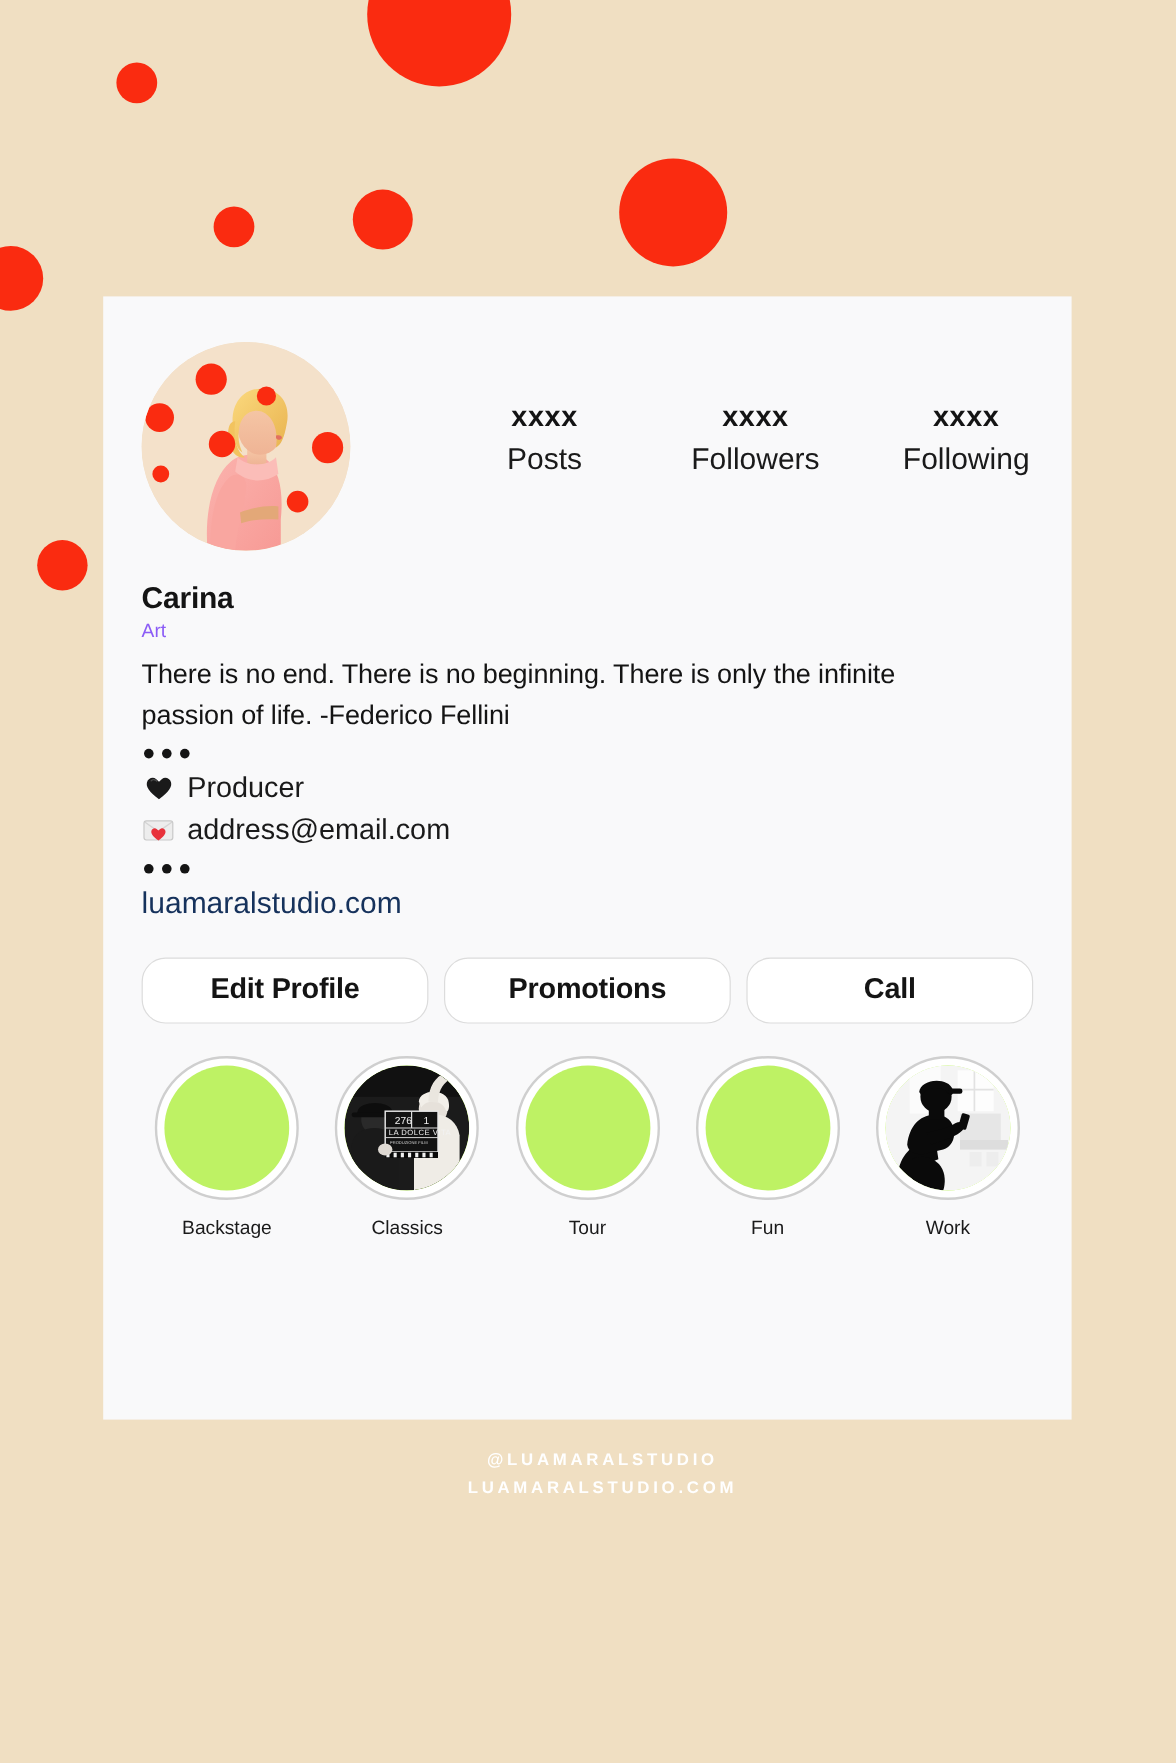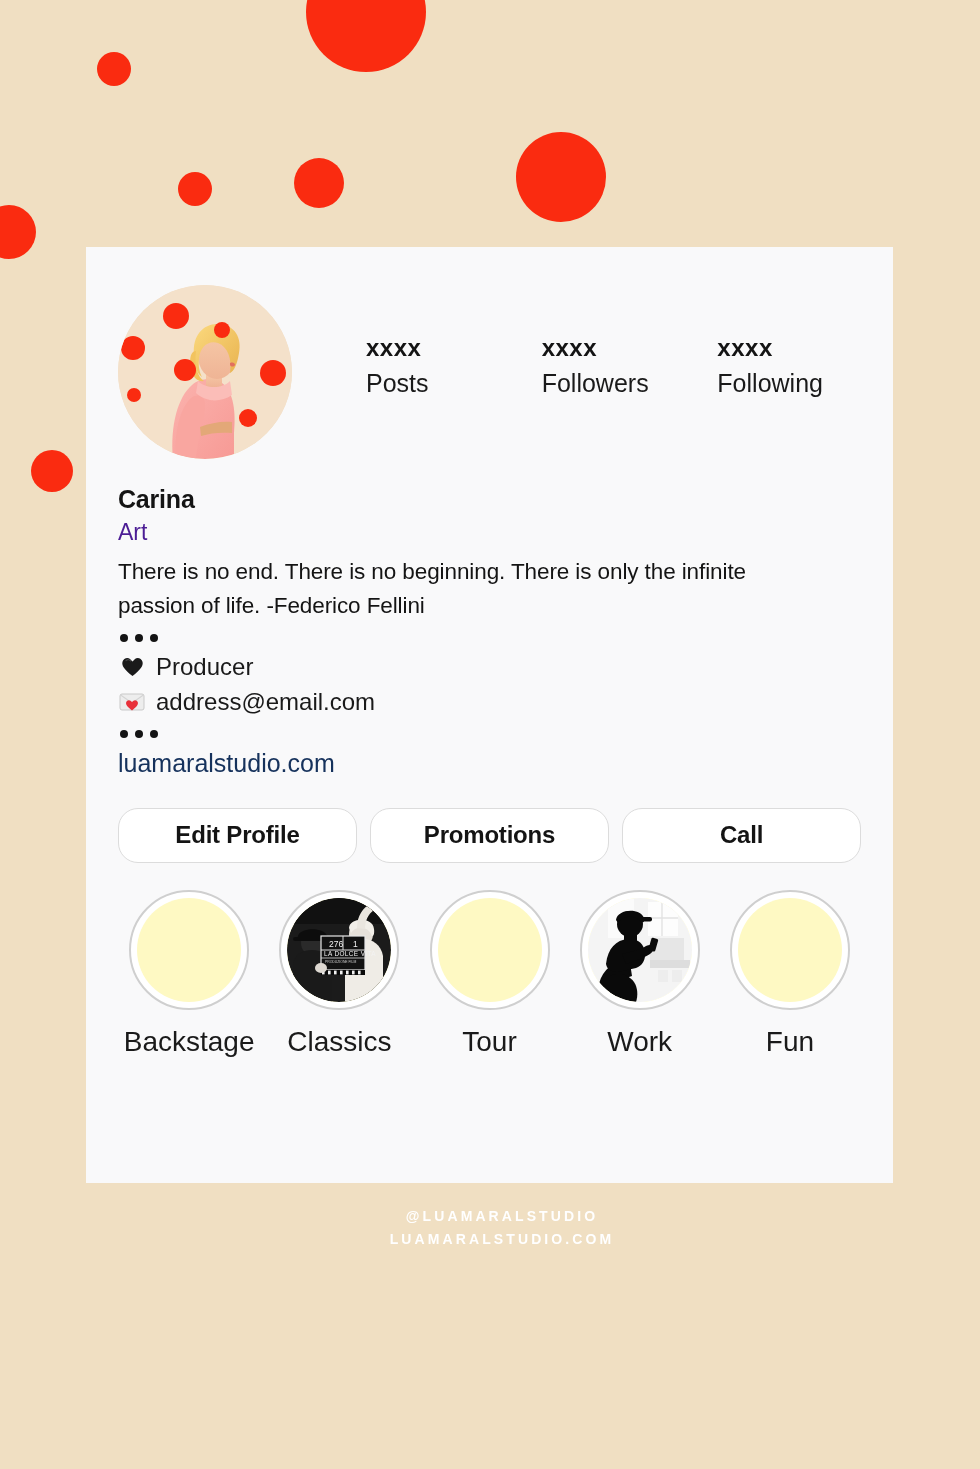--- a/index.html
+++ b/index.html
@@ -60,20 +60,21 @@
 
   .stats {
     display: flex;
     flex: 1 1 auto;
     padding-left: 74px;
     padding-top: 48px;
     gap: 0;
   }
   .stat {
     flex: 1 1 0;
+    text-align: center;
     min-width: 0;
   }
   .stat-value {
     font-size: 24px;
     font-weight: bold;
     color: #141414;
     letter-spacing: 0.5px;
     line-height: 1.25;
   }
   .stat-label {
@@ -88,22 +89,22 @@
     padding: 24px 32px 0 32px;
   }
   .bio-name {
     font-size: 25px;
     font-weight: bold;
     color: #141414;
     letter-spacing: -0.2px;
     line-height: 1.28;
   }
   .bio-category {
-    font-size: 23px;
-    color: #4c1d95;
+    font-size: 16px;
+    color: #8b5cf6;
     line-height: 1.42;
     margin-top: 1px;
   }
   .bio-quote {
     font-size: 22.5px;
     font-weight: normal;
     color: #141414;
     line-height: 1.52;
     margin-top: 6px;
     letter-spacing: -0.1px;
@@ -195,26 +196,26 @@
     display: flex;
     align-items: center;
     justify-content: center;
     flex: 0 0 auto;
   }
   .highlight-inner {
     width: 104px;
     height: 104px;
     border-radius: 50%;
     overflow: hidden;
-    background: #fef9c3;
+    background: #bef264;
     display: block;
   }
   .highlight-inner svg { display: block; width: 100%; height: 100%; }
   .highlight-label {
-    font-size: 28px;
+    font-size: 16px;
     color: #1a1a1a;
     margin-top: 14px;
     line-height: 1.3;
   }
 
   
   #footer {
     position: absolute;
     left: 12px;
     top: 1205px;
@@ -425,20 +426,27 @@
 
     <div class="highlight">
       <div class="highlight-ring">
         <div class="highlight-inner"></div>
       </div>
       <div class="highlight-label">Tour</div>
     </div>
 
     <div class="highlight">
       <div class="highlight-ring">
+        <div class="highlight-inner"></div>
+      </div>
+      <div class="highlight-label">Fun</div>
+    </div>
+
+    <div class="highlight">
+      <div class="highlight-ring">
         <div class="highlight-inner">
           <svg viewBox="0 0 104 104">
             <defs>
                 <clipPath id="c2">
                   <circle cx="52" cy="52" r="52"></circle>
                 </clipPath>
               </defs>
             <g clip-path="url(#c2)">
               <rect width="104" height="104" fill="#ffffff"></rect>
               <rect x="0" y="0" width="104" height="104" fill="#f4f4f4"></rect>
@@ -468,26 +476,19 @@
               <rect x="62" y="40" width="7" height="13" rx="1.4" fill="#0a0a0a" transform="rotate(16 65 46)"></rect>
 
               <path d="M22 78 C30 74 40 76 46 84 C50 90 50 98 48 104 L22 104 Z" fill="#0a0a0a"></path>
             </g>
           </svg>
         </div>
       </div>
       <div class="highlight-label">Work</div>
     </div>
 
-    <div class="highlight">
-      <div class="highlight-ring">
-        <div class="highlight-inner"></div>
-      </div>
-      <div class="highlight-label">Fun</div>
-    </div>
-
   </div>
 </div>
 
 <div id="footer">
   <div class="footer-line">@LUAMARALSTUDIO</div>
   <div class="footer-line second">LUAMARALSTUDIO.COM</div>
 </div>
 
 </body></html>

